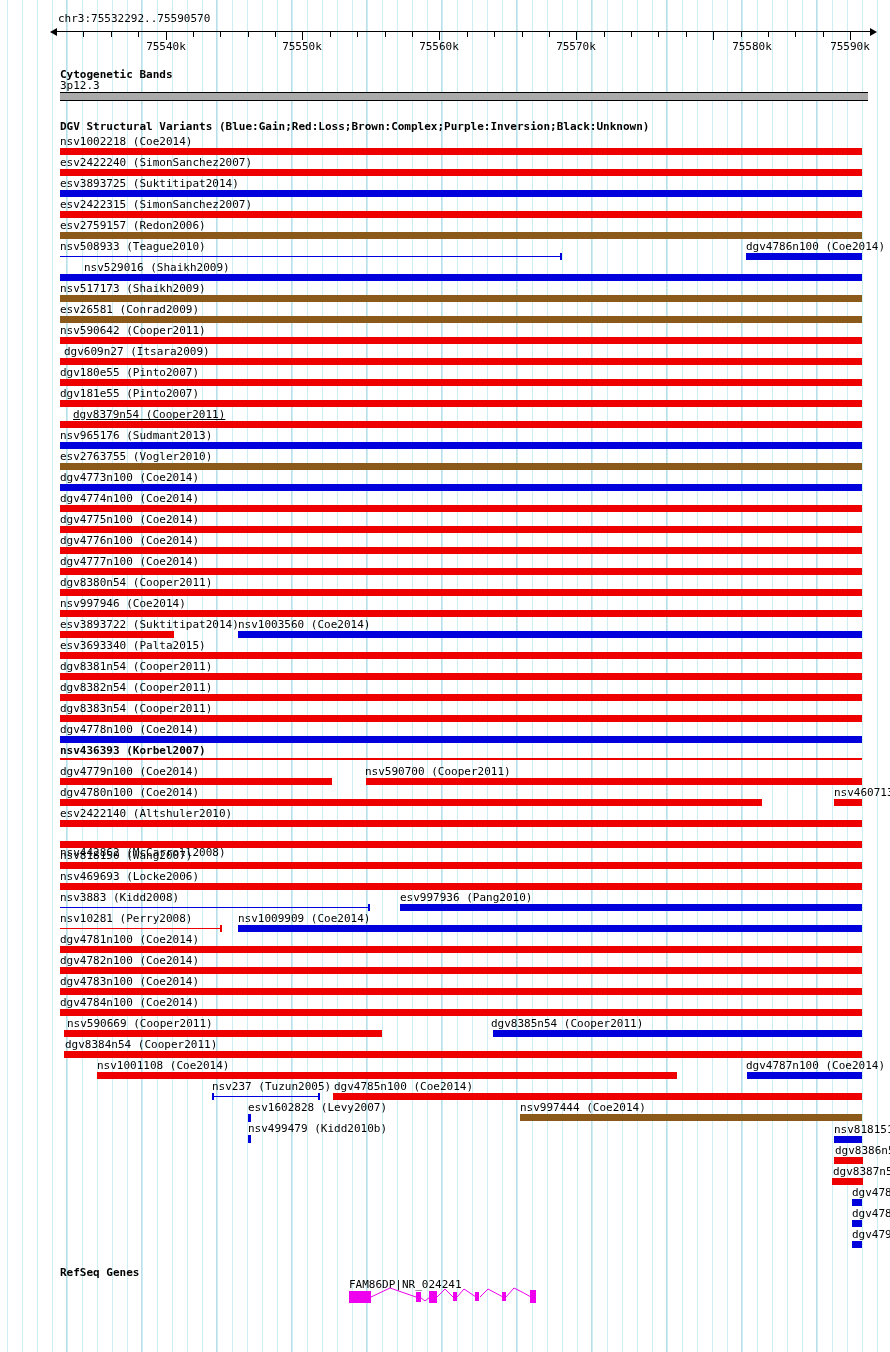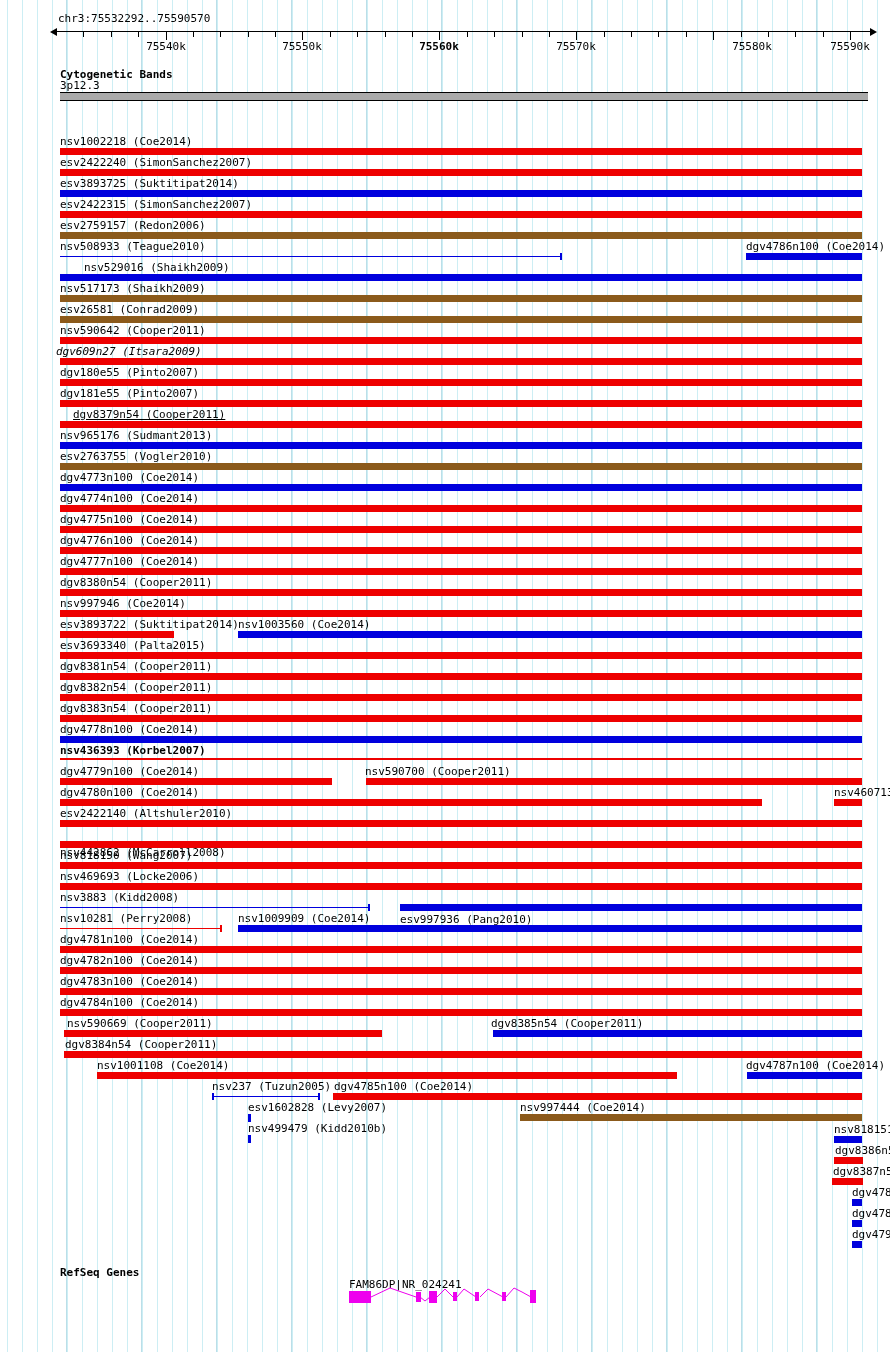--- a/index.html
+++ b/index.html
@@ -60,30 +60,31 @@
       <div class="tick" style="left: 658px; top: 32px; height: 5px;"></div>
       <div class="tick" style="left: 686px; top: 32px; height: 5px;"></div>
       <div class="tick" style="left: 713px; top: 32px; height: 8px;"></div>
       <div class="tick" style="left: 741px; top: 32px; height: 5px;"></div>
       <div class="tick" style="left: 768px; top: 32px; height: 5px;"></div>
       <div class="tick" style="left: 795px; top: 32px; height: 5px;"></div>
       <div class="tick" style="left: 823px; top: 32px; height: 5px;"></div>
       <div class="tick" style="left: 850px; top: 32px; height: 8px;"></div>
       <div class="tick-label" style="left: 144px; top: 41px;">75540k</div>
       <div class="tick-label" style="left: 280px; top: 41px;">75550k</div>
-      <div class="tick-label" style="left: 417px; top: 41px; font-weight: bold;">75560k</div>
+      <div class="tick-label" style="left: 417px; top: 41px;">75560k</div>
       <div class="tick-label" style="left: 554px; top: 41px;">75570k</div>
       <div class="tick-label" style="left: 691px; top: 41px; margin-left: 39px;">75580k</div>
       <div class="tick-label" style="left: 828px; top: 41px;">75590k</div>
     </div>
 
   <div class="lbl bold" style="left:60px;top:69px">Cytogenetic Bands</div>
   <div class="lbl" style="left:60px;top:80px">3p12.3</div>
   <div id="cytoband-bar" class="cytoband-bar" style="left: 60px; top: 92px; width: 808px; height: 7px;"></div>
 
+  <div class="lbl bold" style="left:60px;top:121px">DGV Structural Variants (Blue:Gain;Red:Loss;Brown:Complex;Purple:Inversion;Black:Unknown)</div>
   <div id="tracks">
       <div class="lbl" style="left: 60px; top: 136px;">nsv1002218 (Coe2014)</div>
       <div class="vbar" style="left: 60px; top: 148px; width: 802px; height: 7px; background: rgb(238, 0, 0);"></div>
       <div class="lbl" style="left: 60px; top: 157px;">esv2422240 (SimonSanchez2007)</div>
       <div class="vbar" style="left: 60px; top: 169px; width: 802px; height: 7px; background: rgb(238, 0, 0);"></div>
       <div class="lbl" style="left: 60px; top: 178px;">esv3893725 (Suktitipat2014)</div>
       <div class="vbar" style="left: 60px; top: 190px; width: 802px; height: 7px; background: rgb(0, 0, 221);"></div>
       <div class="lbl" style="left: 60px; top: 199px;">esv2422315 (SimonSanchez2007)</div>
       <div class="vbar" style="left: 60px; top: 211px; width: 802px; height: 7px; background: rgb(238, 0, 0);"></div>
       <div class="lbl" style="left: 60px; top: 220px;">esv2759157 (Redon2006)</div>
@@ -96,21 +97,21 @@
       <div class="lbl" style="left: 746px; top: 241px;">dgv4786n100 (Coe2014)</div>
       <div class="vbar" style="left: 746px; top: 253px; width: 116px; height: 7px; background: rgb(0, 0, 221);"></div>
       <div class="lbl" style="left: 60px; top: 262px; margin-left: 24px;">nsv529016 (Shaikh2009)</div>
       <div class="vbar" style="left: 60px; top: 274px; width: 802px; height: 7px; background: rgb(0, 0, 221);"></div>
       <div class="lbl" style="left: 60px; top: 283px;">nsv517173 (Shaikh2009)</div>
       <div class="vbar" style="left: 60px; top: 295px; width: 802px; height: 7px; background: rgb(139, 90, 27);"></div>
       <div class="lbl" style="left: 60px; top: 304px;">esv26581 (Conrad2009)</div>
       <div class="vbar" style="left: 60px; top: 316px; width: 802px; height: 7px; background: rgb(139, 90, 27);"></div>
       <div class="lbl" style="left: 60px; top: 325px;">nsv590642 (Cooper2011)</div>
       <div class="vbar" style="left: 60px; top: 337px; width: 802px; height: 7px; background: rgb(238, 0, 0);"></div>
-      <div class="lbl" style="left: 56px; top: 346px; font-style: italic;">dgv609n27 (Itsara2009)</div>
+      <div class="lbl" style="left: 64px; top: 346px;">dgv609n27 (Itsara2009)</div>
       <div class="vbar" style="left: 60px; top: 358px; width: 802px; height: 7px; background: rgb(238, 0, 0);"></div>
       <div class="lbl" style="left: 60px; top: 367px;">dgv180e55 (Pinto2007)</div>
       <div class="vbar" style="left: 60px; top: 379px; width: 802px; height: 7px; background: rgb(238, 0, 0);"></div>
       <div class="lbl" style="left: 60px; top: 388px;">dgv181e55 (Pinto2007)</div>
       <div class="vbar" style="left: 60px; top: 400px; width: 802px; height: 7px; background: rgb(238, 0, 0);"></div>
       <div class="lbl" style="left: 73px; top: 409px; text-decoration: underline;">dgv8379n54 (Cooper2011)</div>
       <div class="vbar" style="left: 60px; top: 421px; width: 802px; height: 7px; background: rgb(238, 0, 0);"></div>
       <div class="lbl" style="left: 60px; top: 430px;">nsv965176 (Sudmant2013)</div>
       <div class="vbar" style="left: 60px; top: 442px; width: 802px; height: 7px; background: rgb(0, 0, 221);"></div>
       <div class="lbl" style="left: 60px; top: 451px;">esv2763755 (Vogler2010)</div>
@@ -159,21 +160,21 @@
       <div class="vbar" style="left: 60px; top: 841px; width: 802px; height: 7px; background: rgb(238, 0, 0);"></div>
       <div class="lbl" style="left: 60px; top: 850px;">nsv818150 (Wang2007)</div>
       <div class="vbar" style="left: 60px; top: 862px; width: 802px; height: 7px; background: rgb(238, 0, 0);"></div>
       <div class="lbl" style="left: 60px; top: 871px;">nsv469693 (Locke2006)</div>
       <div class="vbar" style="left: 60px; top: 883px; width: 802px; height: 7px; background: rgb(238, 0, 0);"></div>
       <div class="lbl" style="left: 60px; top: 892px;">nsv3883 (Kidd2008)</div>
       <div class="vbar" style="left: 60px; top: 904px; width: 310px; height: 7px;">
         <div class="vline-mid" style="background: rgb(0, 0, 221);"></div>
         <div class="vline-tick" style="right: 0px; background: rgb(0, 0, 221);"></div>
       </div>
-      <div class="lbl" style="left: 400px; top: 892px; margin-top: 22px;">esv997936 (Pang2010)</div>
+      <div class="lbl" style="left: 400px; top: 892px;">esv997936 (Pang2010)</div>
       <div class="vbar" style="left: 400px; top: 904px; width: 462px; height: 7px; background: rgb(0, 0, 221);"></div>
       <div class="lbl" style="left: 60px; top: 913px;">nsv10281 (Perry2008)</div>
       <div class="vbar" style="left: 60px; top: 925px; width: 162px; height: 7px;">
         <div class="vline-mid" style="background: rgb(238, 0, 0);"></div>
         <div class="vline-tick" style="right: 0px; background: rgb(238, 0, 0);"></div>
       </div>
       <div class="lbl" style="left: 238px; top: 913px;">nsv1009909 (Coe2014)</div>
       <div class="vbar" style="left: 238px; top: 925px; width: 624px; height: 7px; background: rgb(0, 0, 221);"></div>
       <div class="lbl" style="left: 60px; top: 934px;">dgv4781n100 (Coe2014)</div>
       <div class="vbar" style="left: 60px; top: 946px; width: 802px; height: 7px; background: rgb(238, 0, 0);"></div>

